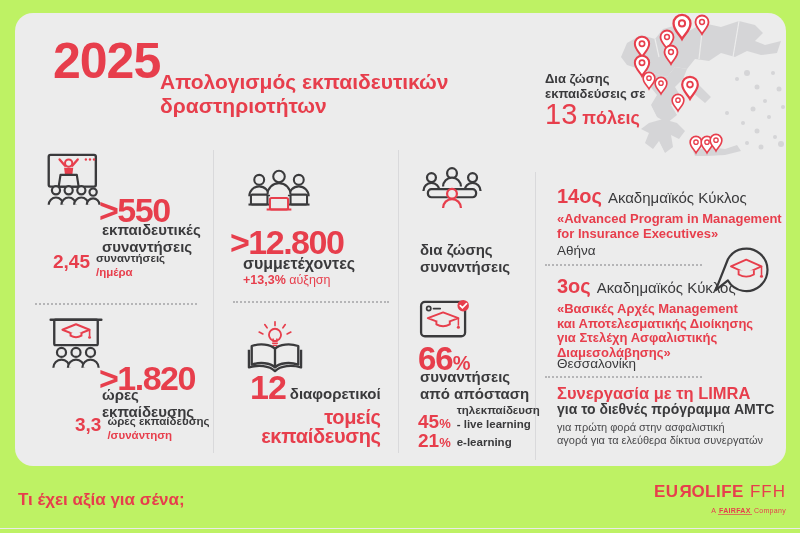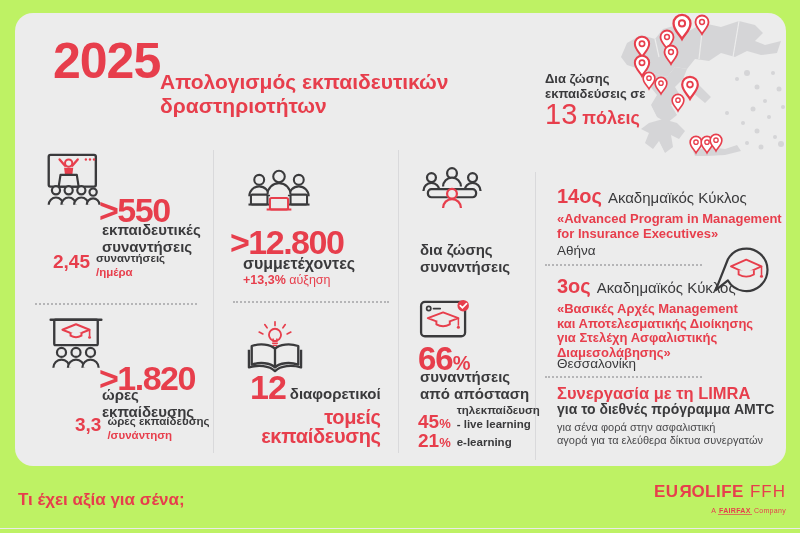--- a/index.html
+++ b/index.html
@@ -334,21 +334,21 @@
       <div>«Βασικές Αρχές Management</div>
       <div>και Αποτελεσματικής Διοίκησης</div>
       <div>για Στελέχη Ασφαλιστικής</div>
       <div>Διαμεσολάβησης»</div>
     </div>
     <div class="abs prog-city" style="left:542px;top:343px">Θεσσαλονίκη</div>
 
     <div class="abs limra-title" style="left:542px;top:371px">Συνεργασία με τη LIMRA</div>
     <div class="abs limra-sub" style="left:542px;top:388px">για το διεθνές πρόγραμμα AMTC</div>
     <div class="abs limra-note" style="left:542px;top:408px">
-      <div>για σένα φορά στην ασφαλιστική</div>
+      <div>για πρώτη φορά στην ασφαλιστική</div>
       <div>αγορά για τα ελεύθερα δίκτυα συνεργατών</div>
     </div>
   </div>
 
   <div class="abs tagline">Τι έχει αξία για σένα;</div>
   <div class="abs logo">
     <div class="logo-main">
       <span>EU</span><span class="flip">R</span><span>OLIFE</span><span class="thin">FFH</span>
     </div>
     <div class="logo-sub">

